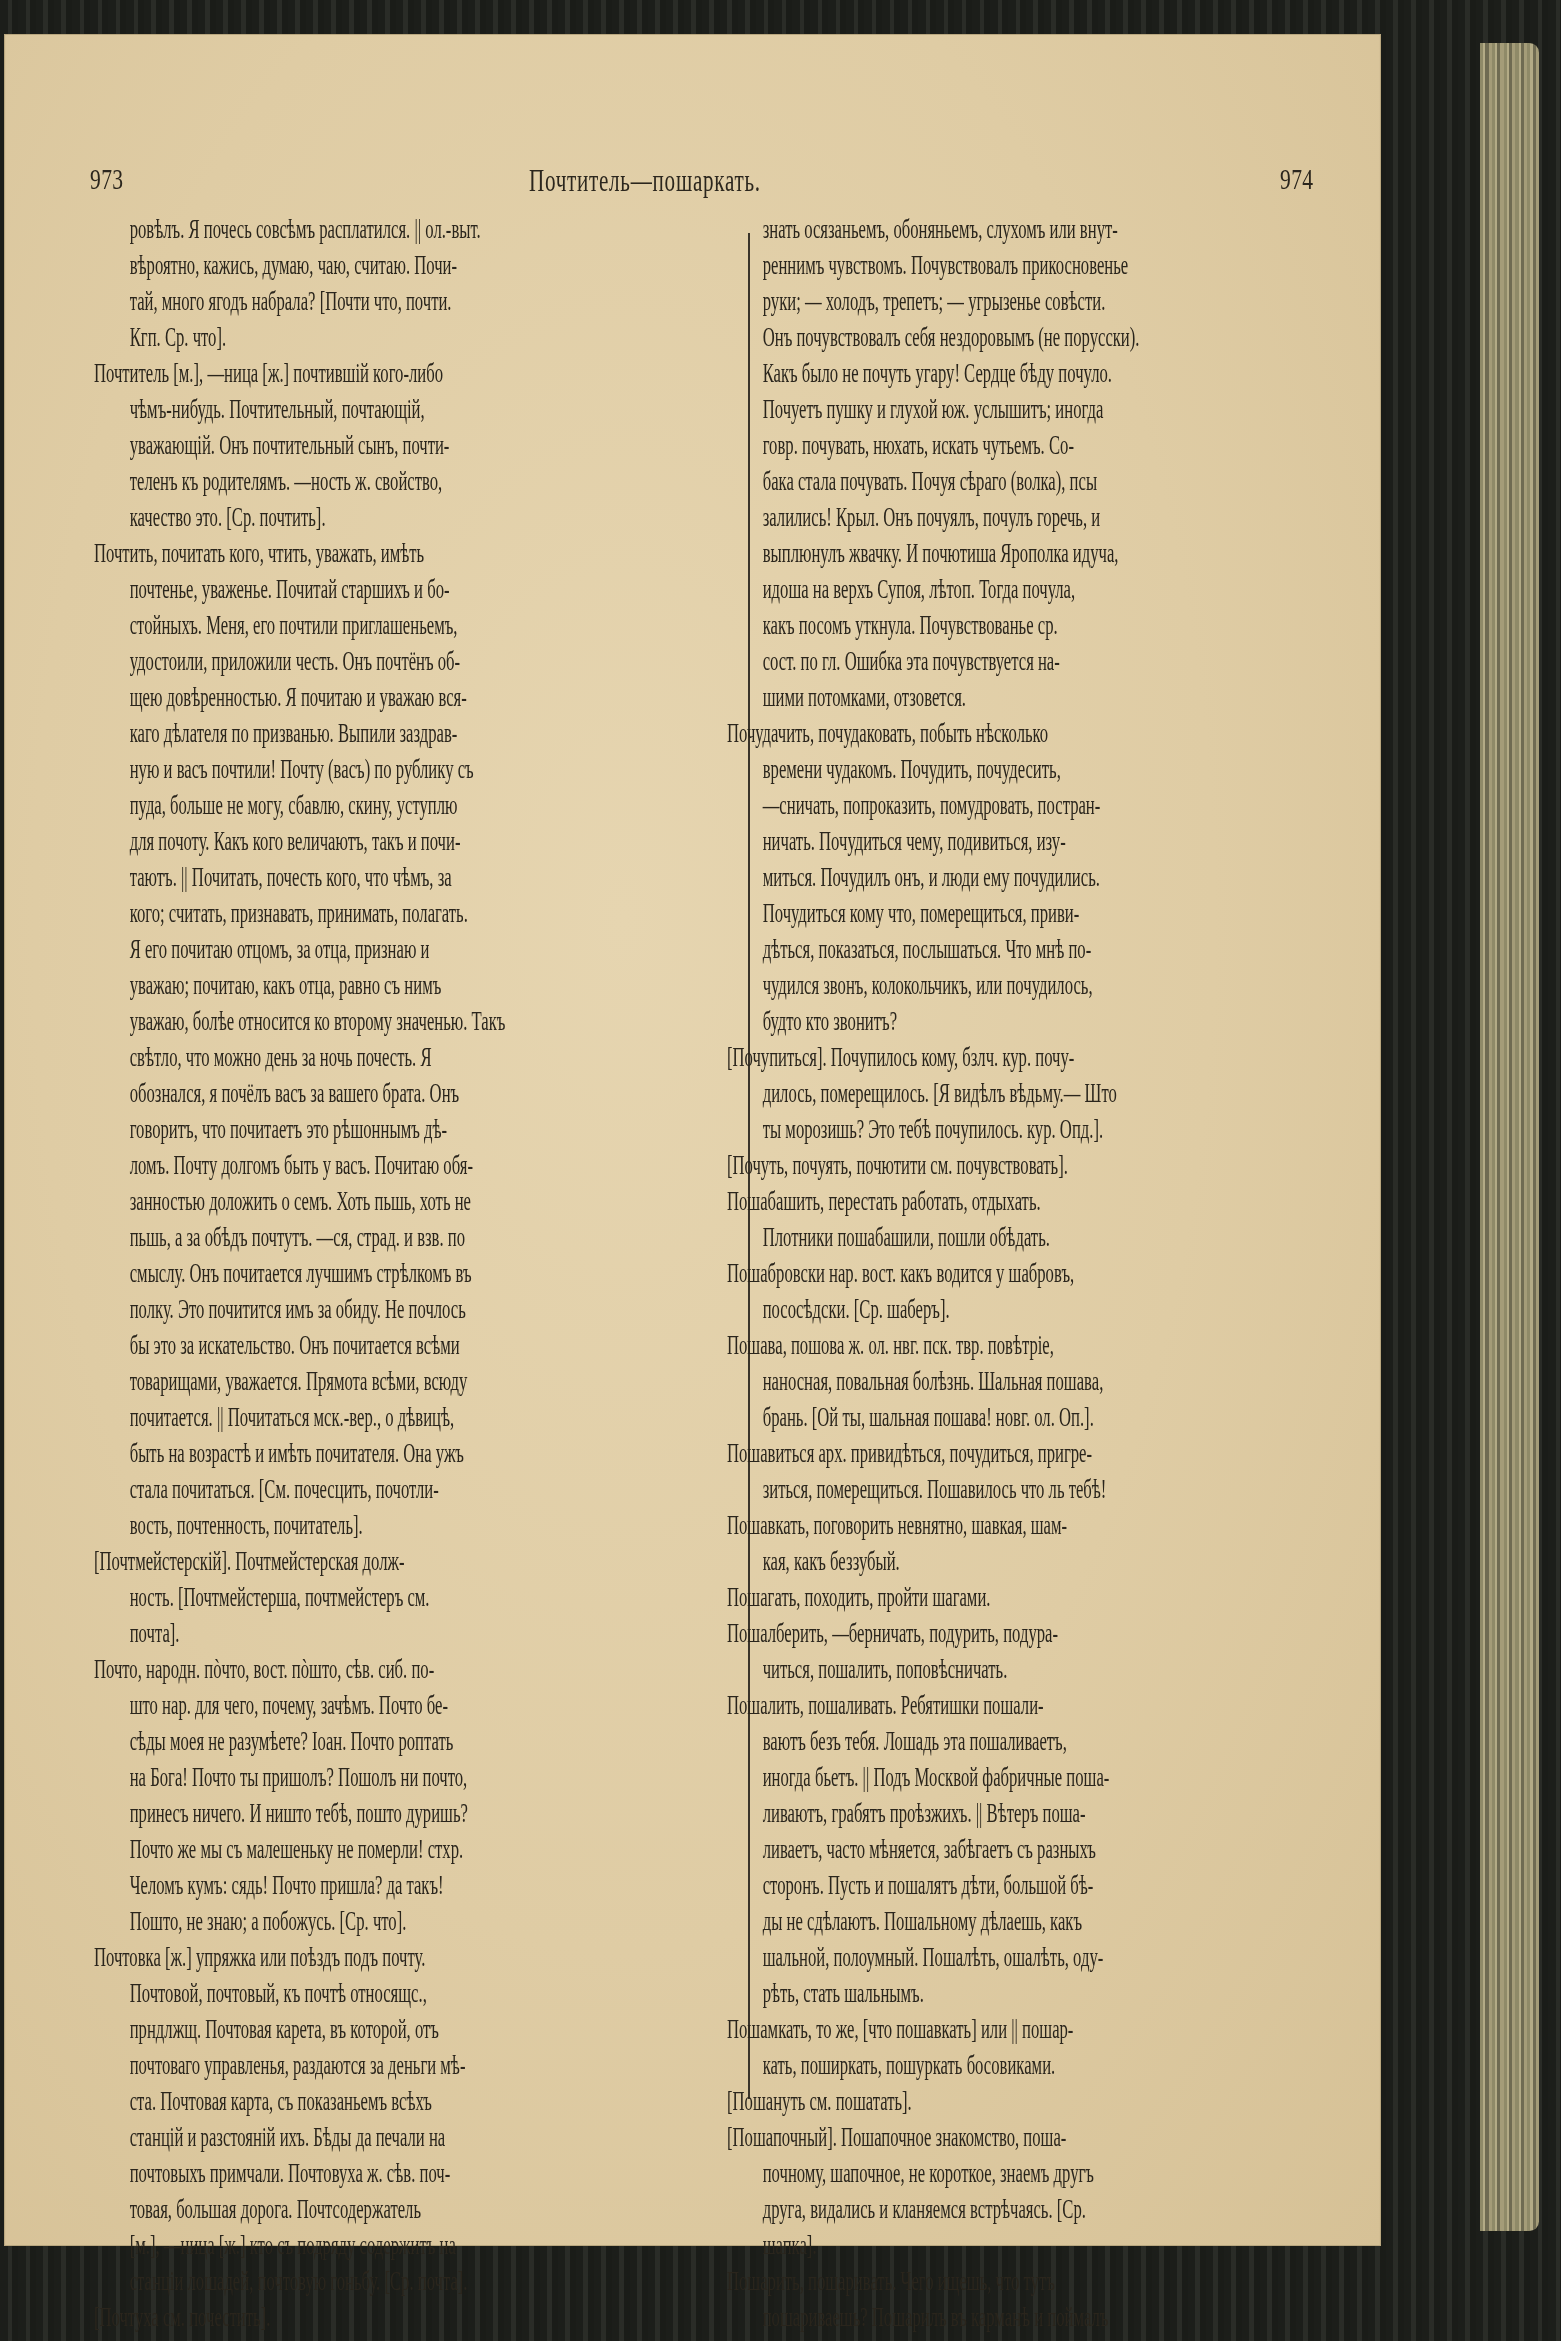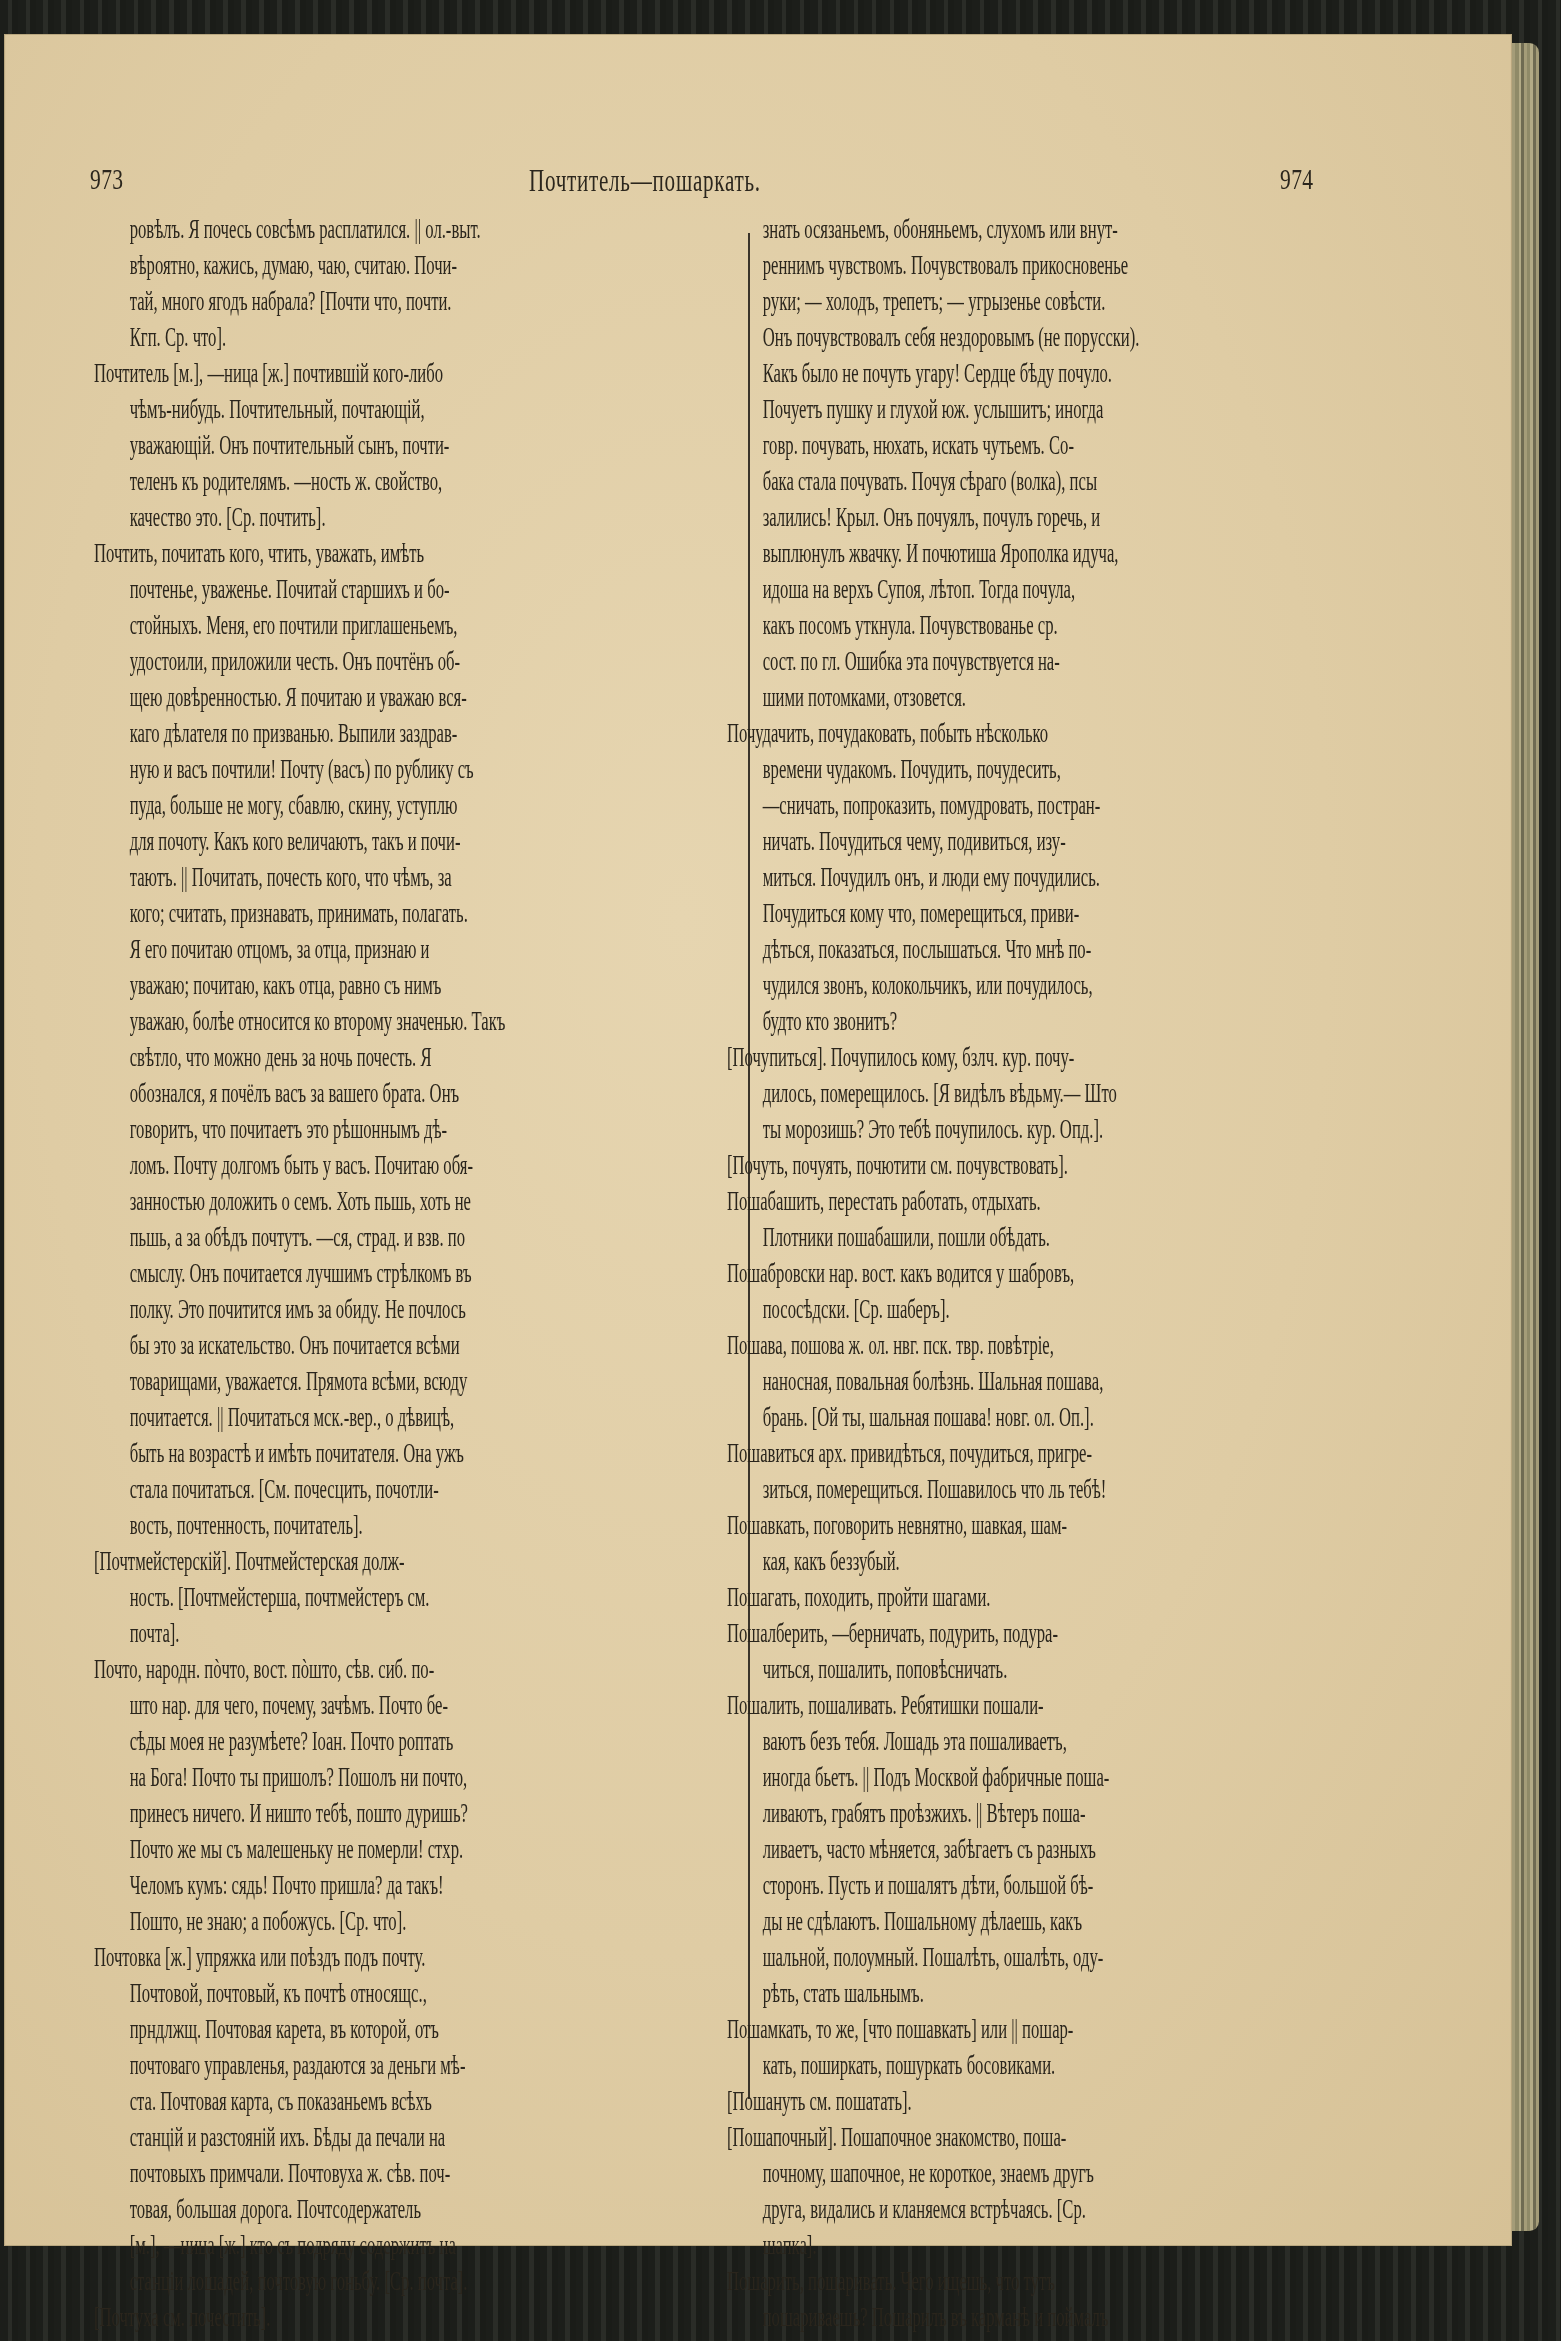--- a/index.html
+++ b/index.html
@@ -2,21 +2,21 @@
 <html style="font-size:8.6px"><head>
 <meta charset="utf-8">
 <style>
   html,body{margin:0;padding:0;}
   body{width:1561px;height:2342px;background:#22241f;position:relative;overflow:hidden;font-family:"Liberation Serif",serif;}
   .cloth{position:absolute;inset:0;background:
       repeating-linear-gradient(90deg,#1c1e1a 0 7.5px,#2a2c27 7.5px 11.8px,#1a1c18 11.8px 18px);}
   .page-edges{position:absolute;left:1480px;top:43px;width:59px;height:2188px;
       background:repeating-linear-gradient(90deg,#8f8a68 0 3.2px,#b3ab86 3.2px 5.4px,#6f6b52 5.4px 8.6px,#a49c78 8.6px 11.8px);
       border-radius:0 9.7px 9.7px 0;}
-  .page{position:absolute;left:4.3px;top:34px;width:1508px;height:2212px;
+  .page{position:absolute;left:4.3px;top:34px;width:1377px;height:2212px;
       background:radial-gradient(ellipse at 45% 40%,#e6d5b0 0%,#dfcca4 55%,#d6c196 100%);
       box-shadow:0 0 0 1.1px #b9a77f inset;}
   .header{position:absolute;top:128px;left:0;width:1484px;height:43px;color:#2b261d;}
   .pnum{position:absolute;top:0;font-size:30px;transform:scaleX(0.72);transform-origin:left top;letter-spacing:0.5px;}
   .pnum.left{left:86px;}
   .pnum.right{left:1276px;}
   .running{position:absolute;left:525px;top:0;font-size:32px;transform:scaleX(0.66);transform-origin:left top;letter-spacing:1.1px;white-space:nowrap;}
   .col{position:absolute;top:177px;color:#2a251c;font-size:28px;line-height:36px;}
   .col.left{left:90px;width:654px;}
   .col.right{left:723px;width:665px;}

